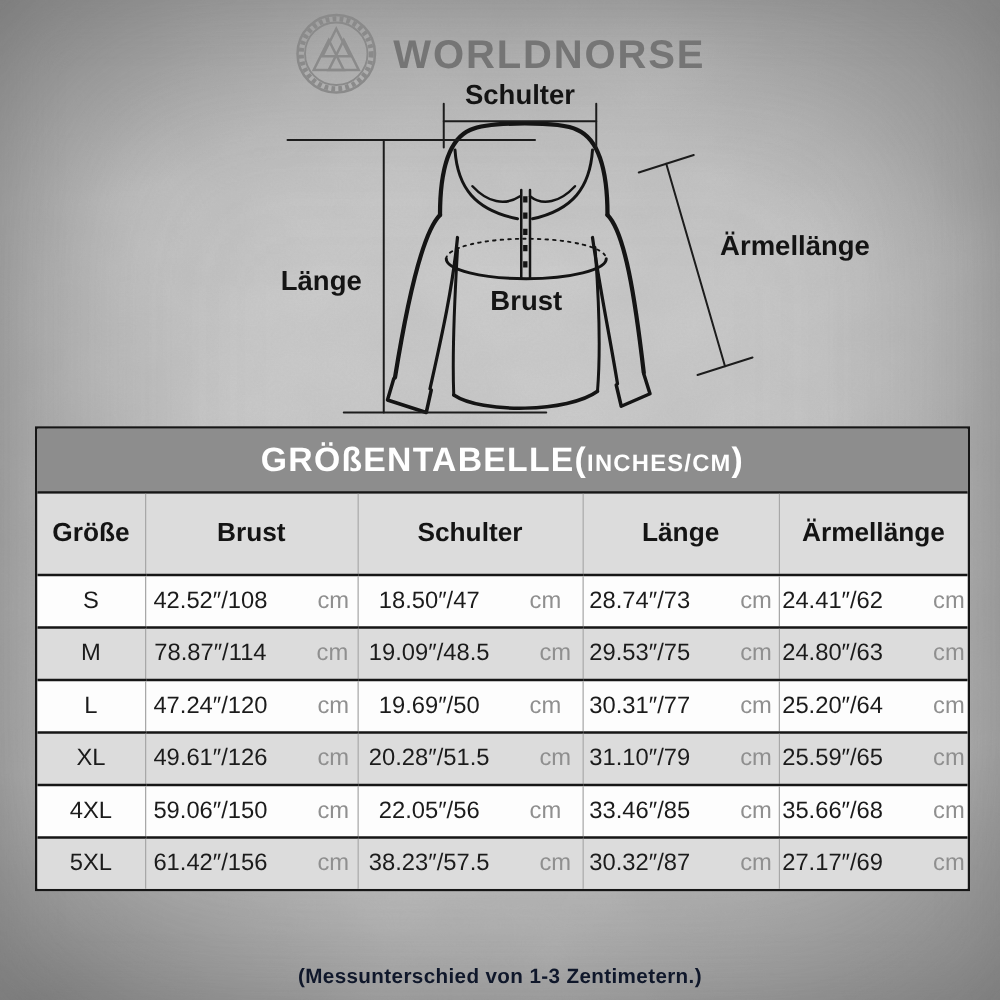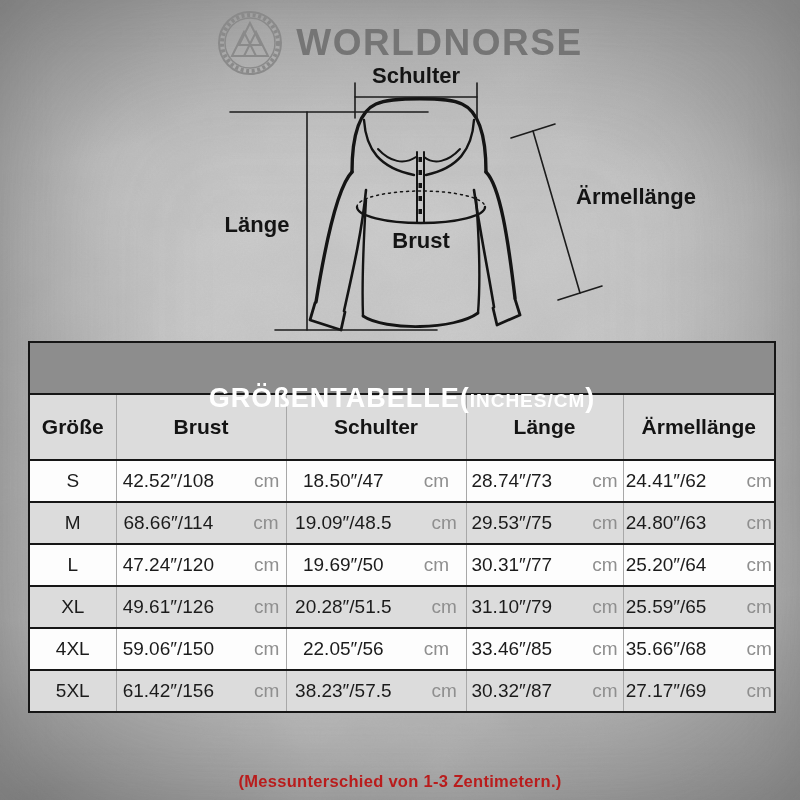--- a/index.html
+++ b/index.html
@@ -22,56 +22,56 @@
   .vignette{
     position:absolute;inset:0;z-index:1;pointer-events:none;
     box-shadow:inset 0 0 170px 25px rgba(95,95,95,.45), inset 0 0 50px rgba(110,110,110,.3);
   }
   
   .logo{
     position:absolute;top:8px;left:0;right:0;z-index:2;
     display:flex;justify-content:center;align-items:center;gap:13px;height:70px;
   }
   .brand{
-    font-size:37px;font-weight:bold;letter-spacing:1.5px;color:#757575;
+    font-size:32px;font-weight:bold;letter-spacing:1.5px;color:#757575;
   }
   
   .diagram{position:absolute;top:0;left:0;z-index:2;pointer-events:none;}
   .diagram text{font-family:"Liberation Sans",sans-serif;font-weight:bold;font-size:22px;fill:#141414;}
   
   .table-wrap{
     position:absolute;left:28px;top:341px;width:744px;z-index:2;
     border:2px solid #161616;background:#fff;
   }
   .banner{
     height:52px;background:#8d8d8d;border-bottom:2px solid #161616;
     display:flex;justify-content:center;align-items:baseline;color:#fff;
     padding-top:10px;box-sizing:border-box;
   }
-  .banner .big{font-size:27px;font-weight:bold;letter-spacing:1px;margin-top:30px;}
+  .banner .big{font-size:27px;font-weight:bold;letter-spacing:1px;}
   .banner .small{font-size:19px;font-weight:bold;letter-spacing:1px;}
   table.size{border-collapse:collapse;table-layout:fixed;width:100%;}
   table.size th{
     height:62px;background:#dcdcdc;font-weight:bold;font-size:21px;color:#141414;
   }
   table.size td{
     height:38px;text-align:center;font-size:19px;color:#1b1b1b;
     border-top:2px solid #161616;white-space:nowrap;
   }
   table.size th:not(:first-child), table.size td:not(:first-child){
     border-left:1px solid #a8a8a8;
   }
   table.size tbody tr:nth-child(even) td{background:#dcdcdc;}
   table.size tbody tr:nth-child(odd) td{background:#fdfdfd;}
   td.size-cell{font-size:20px;color:#111;}
   .unit{color:#8f8f8f;padding-left:40px;}
   
   .footnote{
     position:absolute;top:772px;left:0;right:0;z-index:2;text-align:center;
-    font-size:16.5px;font-weight:bold;color:#b91c1c;letter-spacing:.3px;
+    font-size:16.5px;font-weight:bold;color:#0f172a;letter-spacing:.3px;
   }
 </style>
 </head>
 <body>
 
 <div class="mottle"></div>
 <svg class="texture" width="800" height="800" aria-hidden="true">
   <filter id="coarse">
       <feTurbulence type="fractalNoise" baseFrequency="0.007 0.009" numOctaves="4" seed="7"></feTurbulence>
       <feColorMatrix type="matrix" values="0 0 0 0 0.38  0 0 0 0 0.38  0 0 0 0 0.38  0 0 0 0.9 0"></feColorMatrix>
@@ -188,21 +188,21 @@
     <tbody>
         <tr>
           <td class="size-cell">S</td>
           <td><span class="num">42.52″/108</span><span class="unit">cm</span></td>
           <td><span class="num">18.50″/47</span><span class="unit">cm</span></td>
           <td><span class="num">28.74″/73</span><span class="unit">cm</span></td>
           <td><span class="num">24.41″/62</span><span class="unit">cm</span></td>
         </tr>
         <tr>
           <td class="size-cell">M</td>
-          <td><span class="num">68.66″/114</span><span class="unit">cm</span></td>
+          <td><span class="num">78.87″/114</span><span class="unit">cm</span></td>
           <td><span class="num">19.09″/48.5</span><span class="unit">cm</span></td>
           <td><span class="num">29.53″/75</span><span class="unit">cm</span></td>
           <td><span class="num">24.80″/63</span><span class="unit">cm</span></td>
         </tr>
         <tr>
           <td class="size-cell">L</td>
           <td><span class="num">47.24″/120</span><span class="unit">cm</span></td>
           <td><span class="num">19.69″/50</span><span class="unit">cm</span></td>
           <td><span class="num">30.31″/77</span><span class="unit">cm</span></td>
           <td><span class="num">25.20″/64</span><span class="unit">cm</span></td>

